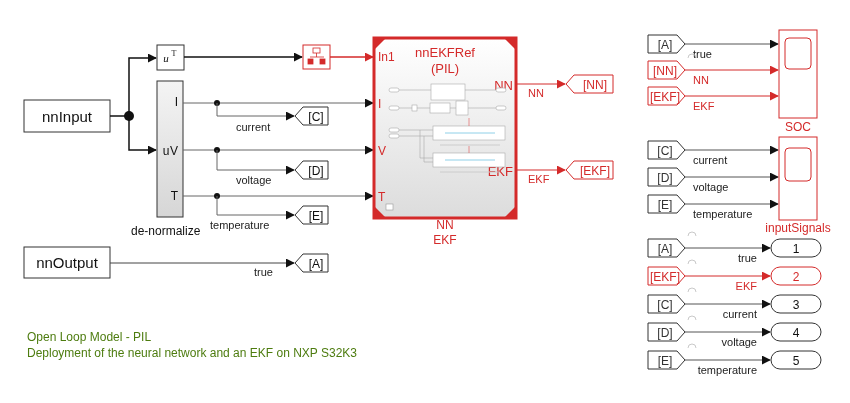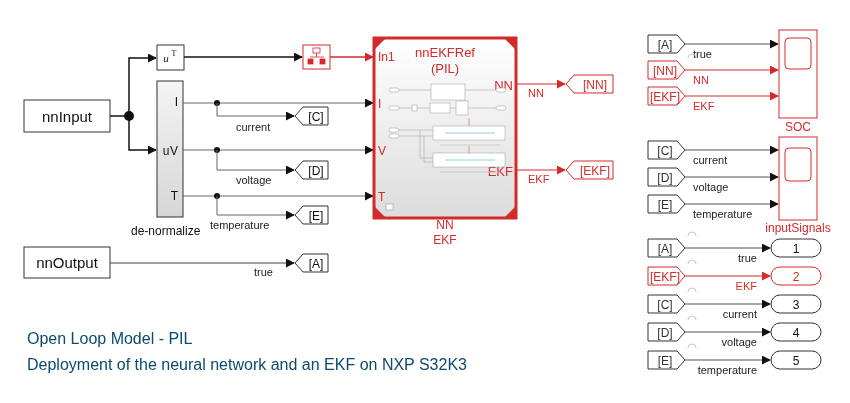--- a/index.html
+++ b/index.html
@@ -1,20 +1,20 @@
 <!DOCTYPE html>
 <html><head>
 <meta charset="utf-8">
 <style>
   html, body { margin: 0; padding: 0; background: #ffffff; }
   body { width: 850px; height: 403px; position: relative; overflow: hidden;
          font-family: "Liberation Sans", sans-serif; }
   #canvas { position: absolute; left: 0; top: 0; }
   .lbl { font-family: "Liberation Sans", sans-serif; }
-  .annot { position: absolute; left: 27px; font-size: 16px; color: #0c4a6e; font-family: "Liberation Sans", sans-serif; }
+  .annot { position: absolute; left: 27px; font-size: 12px; color: #4d7c0f; font-family: "Liberation Sans", sans-serif; }
 </style>
 </head>
 <body>
 
 <svg id="canvas" width="850" height="403" viewBox="0 0 850 403" xmlns="http://www.w3.org/2000/svg">
   <defs>
     <marker id="arrB" viewBox="0 0 10 10" refX="9" refY="5" markerWidth="9" markerHeight="9" orient="auto" markerUnits="userSpaceOnUse">
       <path d="M0,0 L10,5 L0,10 z" fill="#111"></path>
     </marker>
     <marker id="arrR" viewBox="0 0 10 10" refX="9" refY="5" markerWidth="9" markerHeight="9" orient="auto" markerUnits="userSpaceOnUse">
@@ -312,13 +312,13 @@
         <g>
           <rect x="771" y="351" width="50" height="18" rx="9" fill="#fff" stroke="#333" stroke-width="1"></rect>
           <text x="796" y="365" text-anchor="middle" font-size="12" fill="#111" font-family="Liberation Sans, sans-serif">5</text>
         </g>
         <path d="M688,348 a4,4 0 0 1 8,0" fill="none" stroke="#bbb" stroke-width="0.8"></path>
       </g>
     </g>
 </svg>
 
 <div class="annot" style="top:330px;">Open Loop Model - PIL</div>
-<div class="annot" style="top:356px;">Deployment of the neural network and an EKF on NXP S32K3</div>
+<div class="annot" style="top:346px;">Deployment of the neural network and an EKF on NXP S32K3</div>
 
 </body></html>

